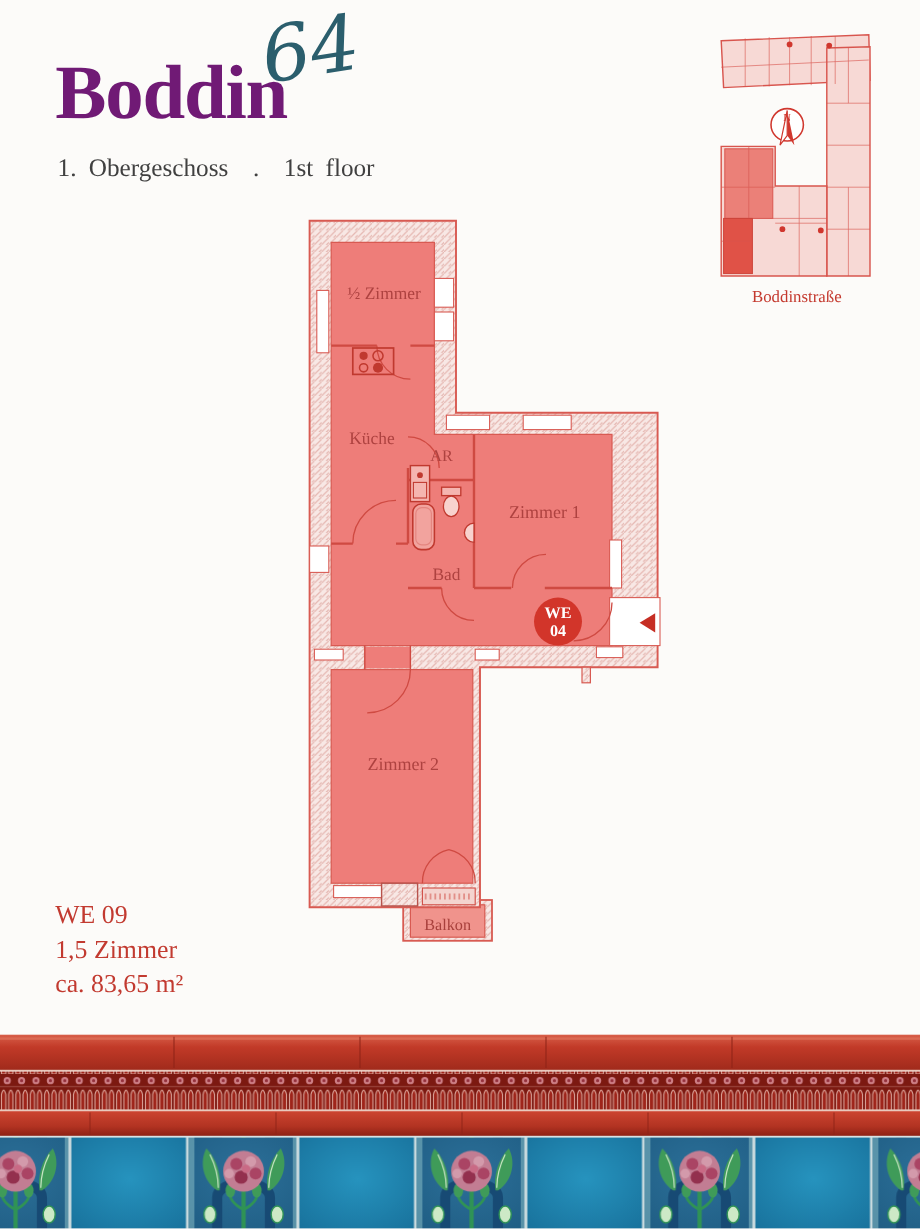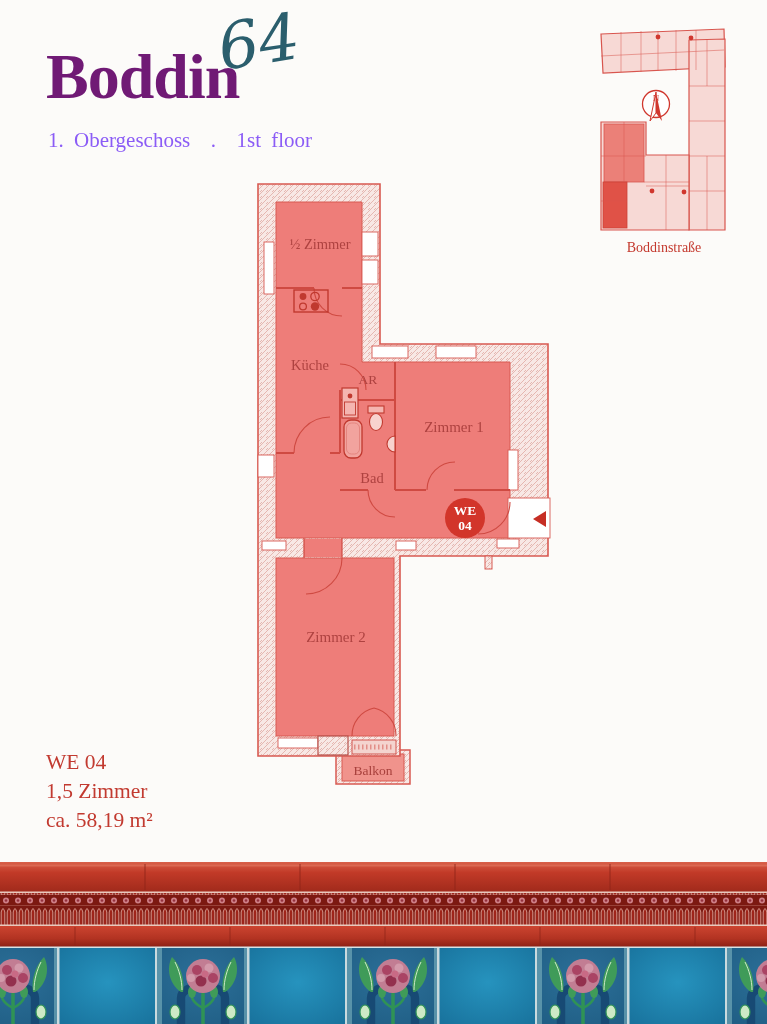--- a/index.html
+++ b/index.html
@@ -3,21 +3,21 @@
 <meta charset="utf-8">
 <style>
   html,body{margin:0;padding:0;background:#e9e9e9;}
   .page{position:relative;width:767px;height:1024px;background:#fcfbf9;overflow:hidden;
         font-family:"Liberation Serif",serif;}
   
   .logo-word{position:absolute;left:46px;top:45px;font-size:64px;font-weight:bold;
              color:#701a75;line-height:1;letter-spacing:-1px;}
   .logo-num{position:absolute;left:218px;top:10px;font-family:"DejaVu Serif",serif;
             font-style:italic;font-size:64px;color:#2b5e6d;transform:rotate(-9deg);line-height:1;}
-  .subtitle{position:absolute;left:48px;top:128px;font-size:21px;color:#8b5cf6;
+  .subtitle{position:absolute;left:48px;top:128px;font-size:21px;color:#404040;
             word-spacing:5px;white-space:pre;}
   
   .minimap{position:absolute;left:596px;top:26px;width:140px;height:234px;margin:0;}
   
   .plan{position:absolute;left:256px;top:180px;width:296px;height:612px;margin:0;}
   .plan text, .minimap text{font-family:"Liberation Serif",serif;}
   
   .info{position:absolute;left:46px;top:748px;font-size:21.5px;color:#c23a30;line-height:1.34;}
   
   .tiles{position:absolute;left:0;top:862px;width:767px;height:162px;}
@@ -164,23 +164,23 @@
         <text x="112" y="204" font-size="13.5">AR</text>
         <text x="198" y="252" font-size="15">Zimmer 1</text>
         <text x="116" y="303" font-size="14.5">Bad</text>
         <text x="80" y="462" font-size="15">Zimmer 2</text>
         <text x="117" y="595" font-size="13.5" fill="#a8403c">Balkon</text>
       </g>
     </svg>
   </figure>
 
   <section class="info">
-    <div>WE 04</div>
+    <div>WE 09</div>
     <div>1,5 Zimmer</div>
-    <div>ca. 58,19 m²</div>
+    <div>ca. 83,65 m²</div>
   </section>
 
   <div class="tiles">
     <svg width="767" height="162" viewBox="0 0 767 162">
       <defs>
         <linearGradient id="redstrip1" x1="0" y1="0" x2="0" y2="1">
           <stop offset="0" stop-color="#d8604a"></stop>
             <stop offset="0.35" stop-color="#c23a28"></stop>
           <stop offset="1" stop-color="#a02a1b"></stop>
         </linearGradient>

